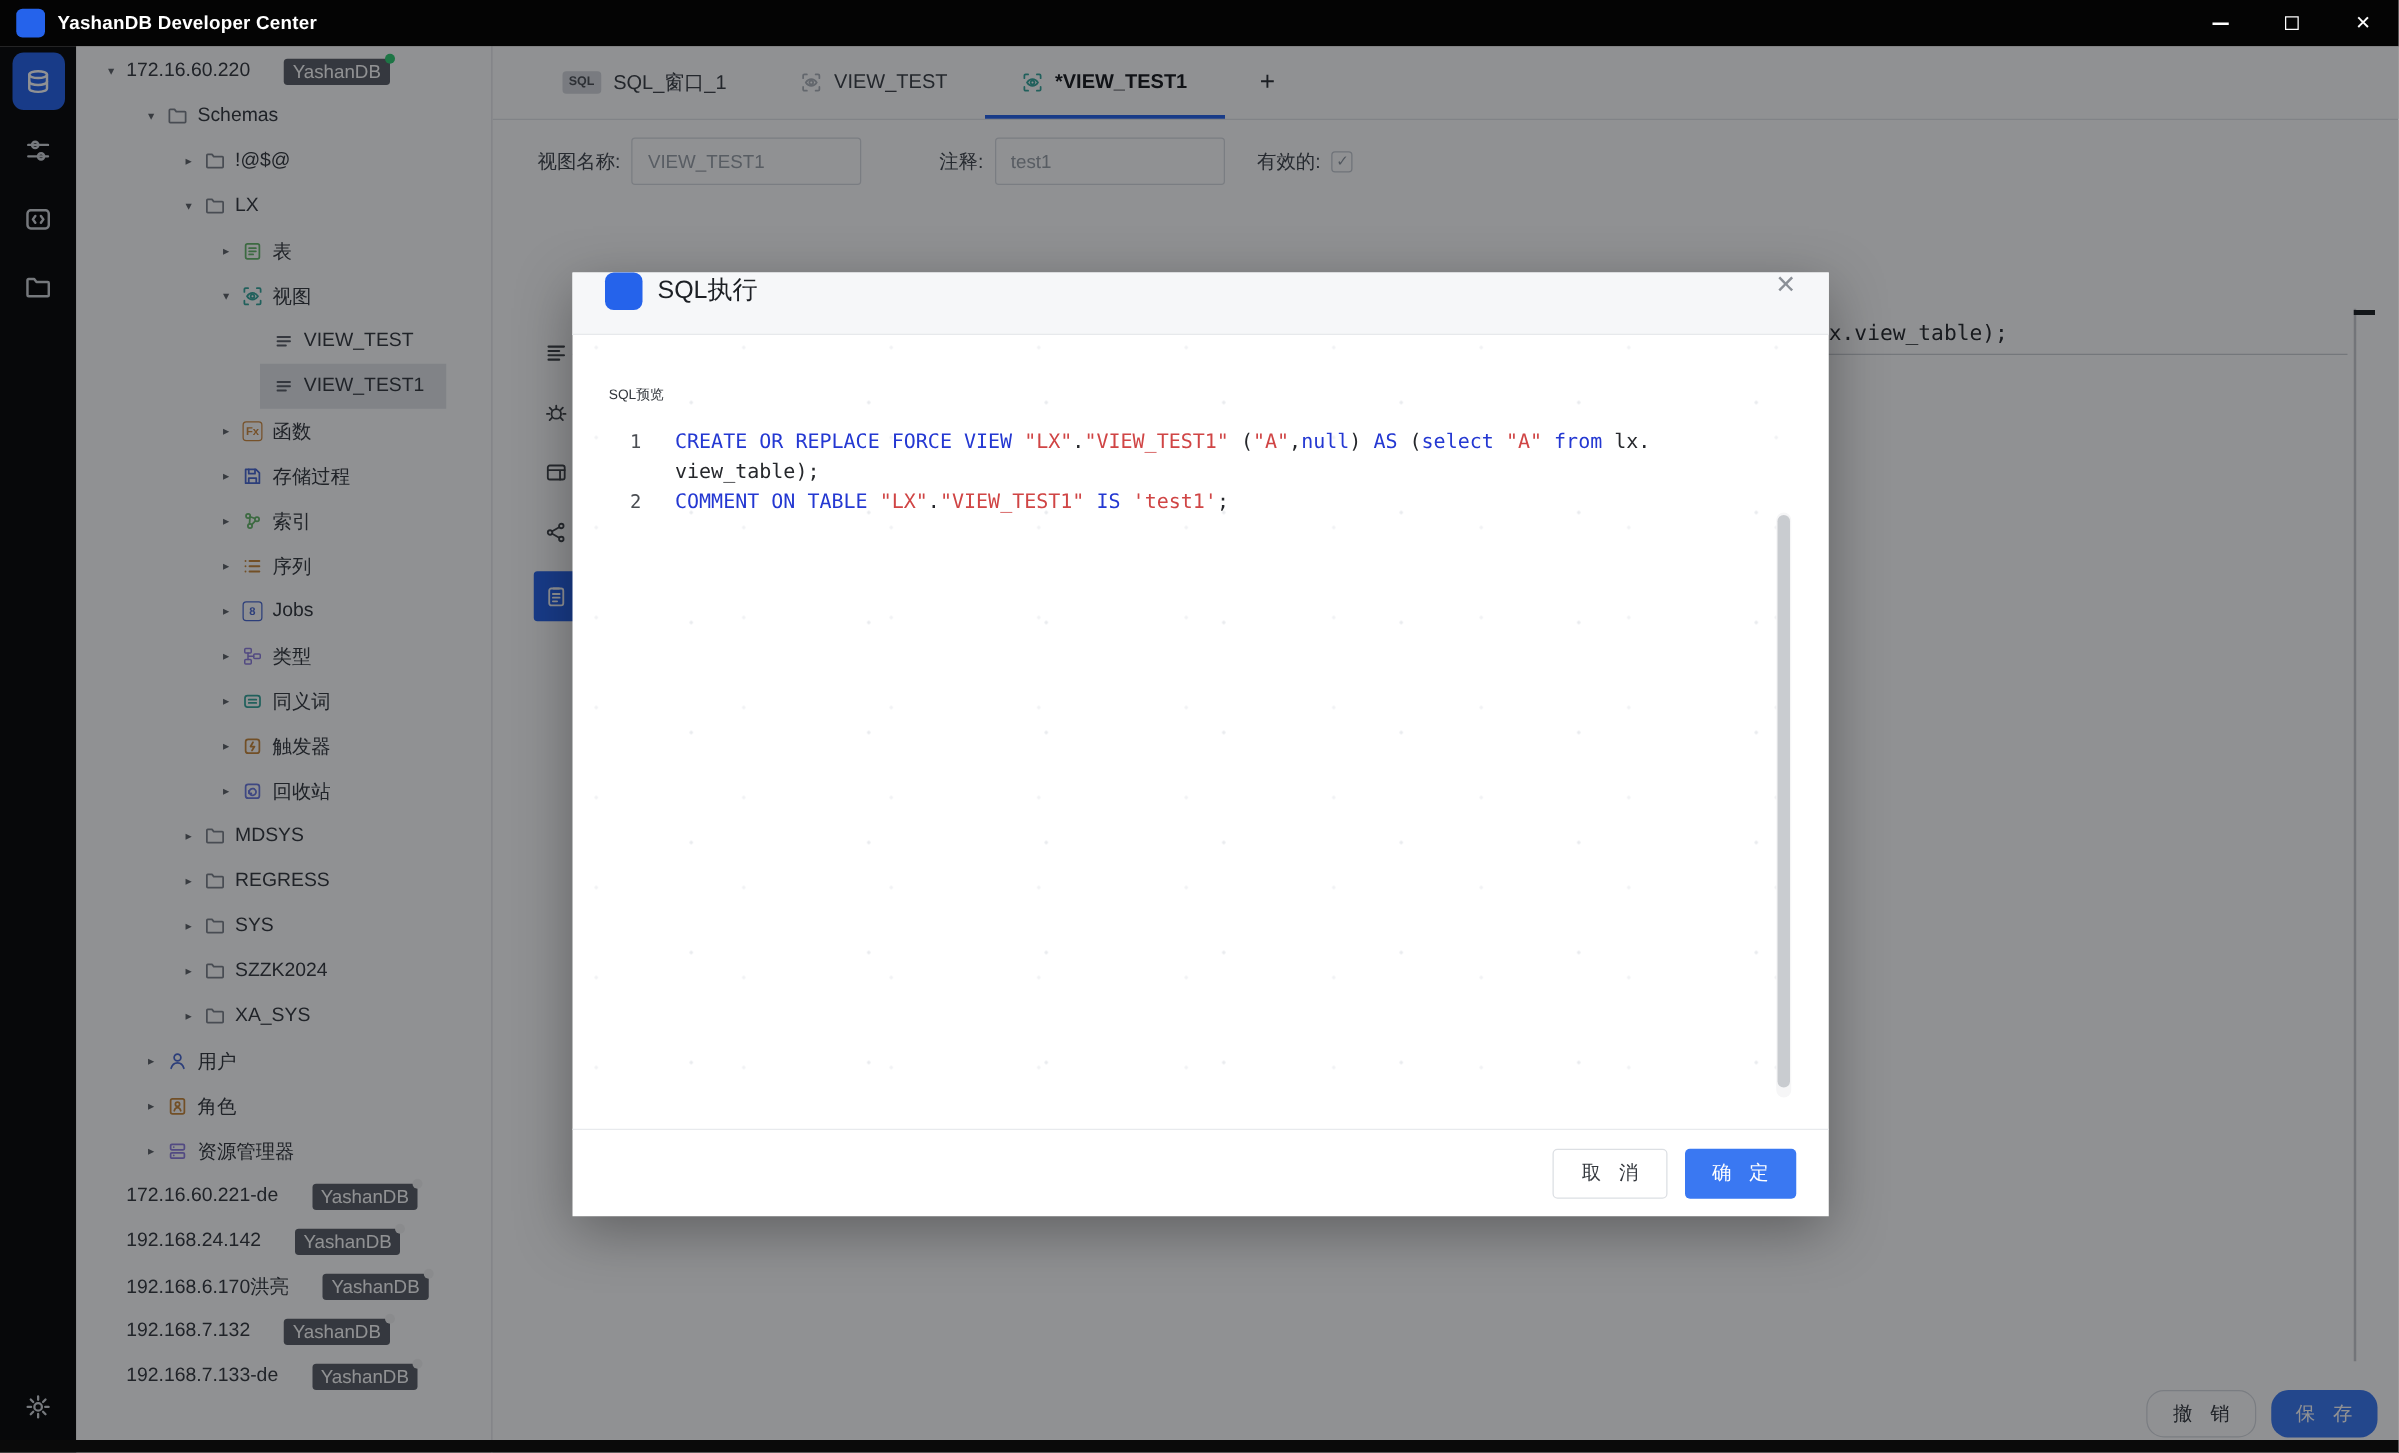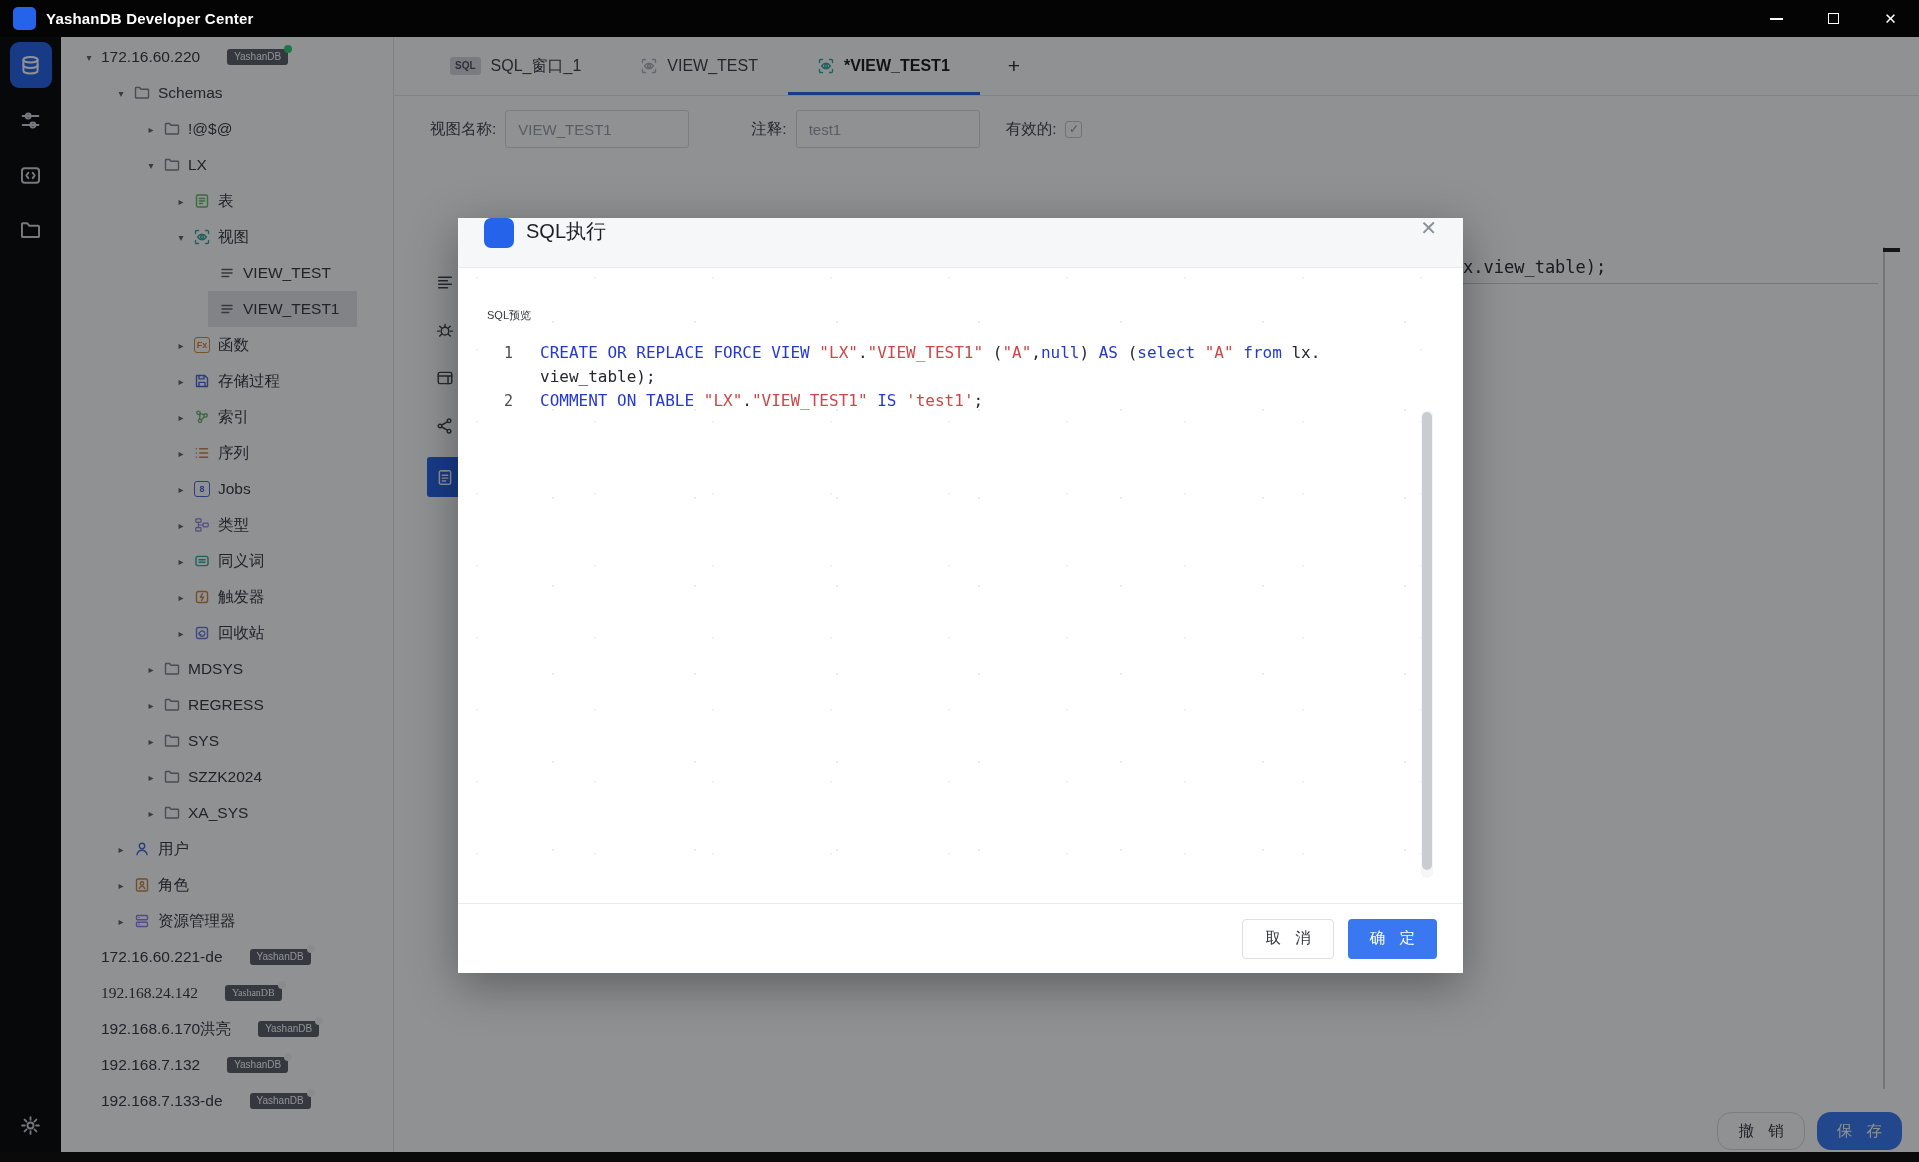--- a/index.html
+++ b/index.html
@@ -33,21 +33,21 @@
   .sb-title{font-size:17px;font-weight:600;color:#23262b}
   .sb-icons{margin-left:auto;display:flex;gap:13px;align-items:center}
   .sb-icons span{display:flex;cursor:pointer}
   .tree{padding-top:2px}
   .tree-row{display:flex;align-items:center;height:36px;font-size:15.5px;color:#33373d;cursor:pointer;white-space:nowrap}
   .caret{width:16px;margin-right:4px;font-size:10px;color:#5f6368;text-align:center;flex:none}
   .ticon{width:18px;height:18px;margin-right:7px;display:flex;align-items:center;justify-content:center;flex:none}
   .selwrap{display:flex;align-items:center;height:100%;padding:0 18px 0 10px;margin-left:-10px}
   .selwrap.on{background:#e3e6ea}
   .selwrap .ticon{margin-right:7px}
-  .badge{position:relative;background:#5a5e66;color:#fff;font-size:10px;padding:3px 7px;
+  .badge{position:relative;background:#5a5e66;color:#fff;font-size:15px;padding:3px 7px;
          border-radius:3px;margin-left:9px;line-height:1;flex:none}
   .badge i{position:absolute;right:-4px;top:-4px;width:8px;height:8px;border-radius:50%}
   .bx{width:16px;height:16px;border:1.4px solid currentColor;border-radius:3px;font-size:9px;
       font-weight:700;display:flex;align-items:center;justify-content:center;line-height:1}
 
   
   .main{position:absolute;left:394px;top:37px;right:0;bottom:0;background:#fff}
   .tabbar{height:59px;border-bottom:1px solid #e4e6e9;display:flex;align-items:stretch;padding-left:26px}
   .tab{display:flex;align-items:center;gap:10px;padding:0 30px;font-size:16px;color:#3a3e44;position:relative;cursor:pointer}
   .tab.active{font-weight:700;color:#141information71c}
@@ -458,21 +458,21 @@
             <span class="tlabel">资源管理器</span>
           </span>
         </div>
         <div class="tree-row" style="padding-left: 20px;">
           <span class="caret"></span>
           <span class="selwrap">
             <span class="tlabel">172.16.60.221-de</span>
           </span>
           <span class="badge">YashanDB<i style="background:#f5f5f5"></i></span>
         </div>
-        <div class="tree-row" style="padding-left: 20px; font-family: Liberation Serif, serif;">
+        <div class="tree-row" style="padding-left: 20px;">
           <span class="caret"></span>
           <span class="selwrap">
             <span class="tlabel">192.168.24.142</span>
           </span>
           <span class="badge">YashanDB<i style="background:#f5f5f5"></i></span>
         </div>
         <div class="tree-row" style="padding-left: 20px;">
           <span class="caret"></span>
           <span class="selwrap">
             <span class="tlabel">192.168.6.170洪亮</span>

